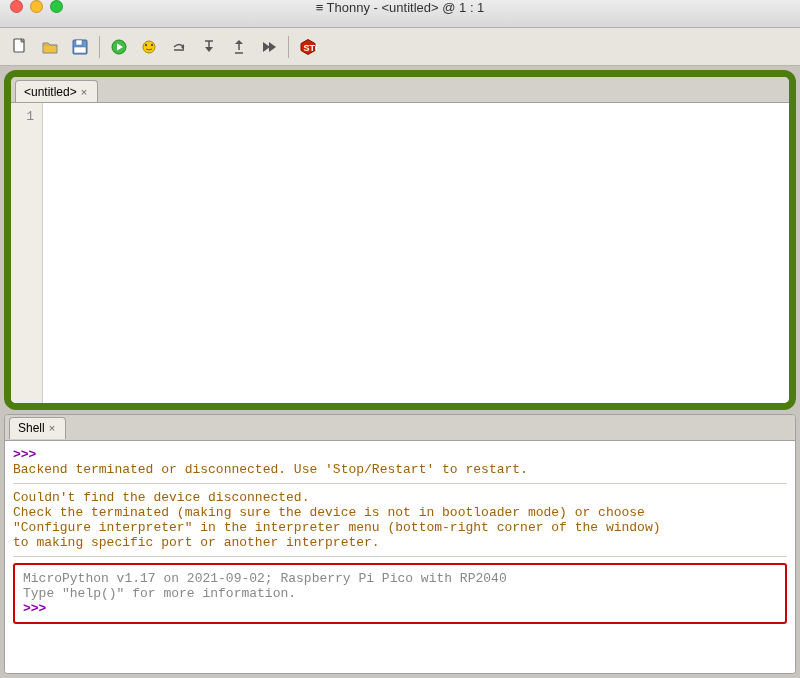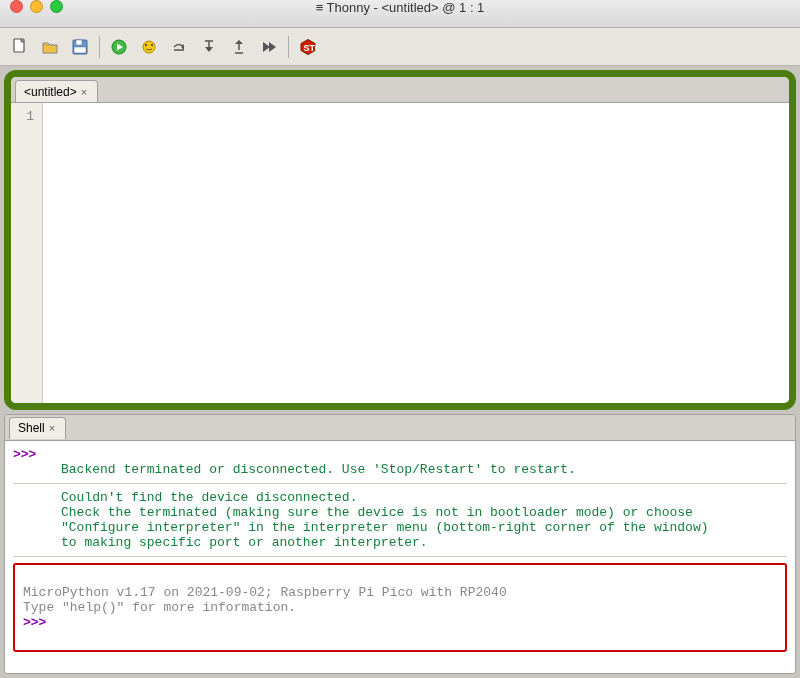--- a/index.html
+++ b/index.html
@@ -185,32 +185,31 @@
       padding: 6px 8px;
       font-family: 'Courier New', monospace;
       font-size: 13px;
       position: relative;
     }
     .shell-prompt {
       color: #8800aa;
       font-weight: bold;
     }
     .shell-error {
-      color: #15803d;
-      margin-left: 48px;
+      color: #a16207;
     }
     .shell-divider {
       border: none;
       border-top: 1px solid #d0ccc6;
       margin: 6px 0;
     }
     .shell-info-box {
       border: 2px solid #cc0000;
       border-radius: 3px;
-      padding: 20px 8px;
+      padding: 6px 8px;
       margin-top: 4px;
       color: #888;
       font-family: 'Courier New', monospace;
       font-size: 13px;
     }
   </style>
 </head>
 <body>
 
 <div class="titlebar">

